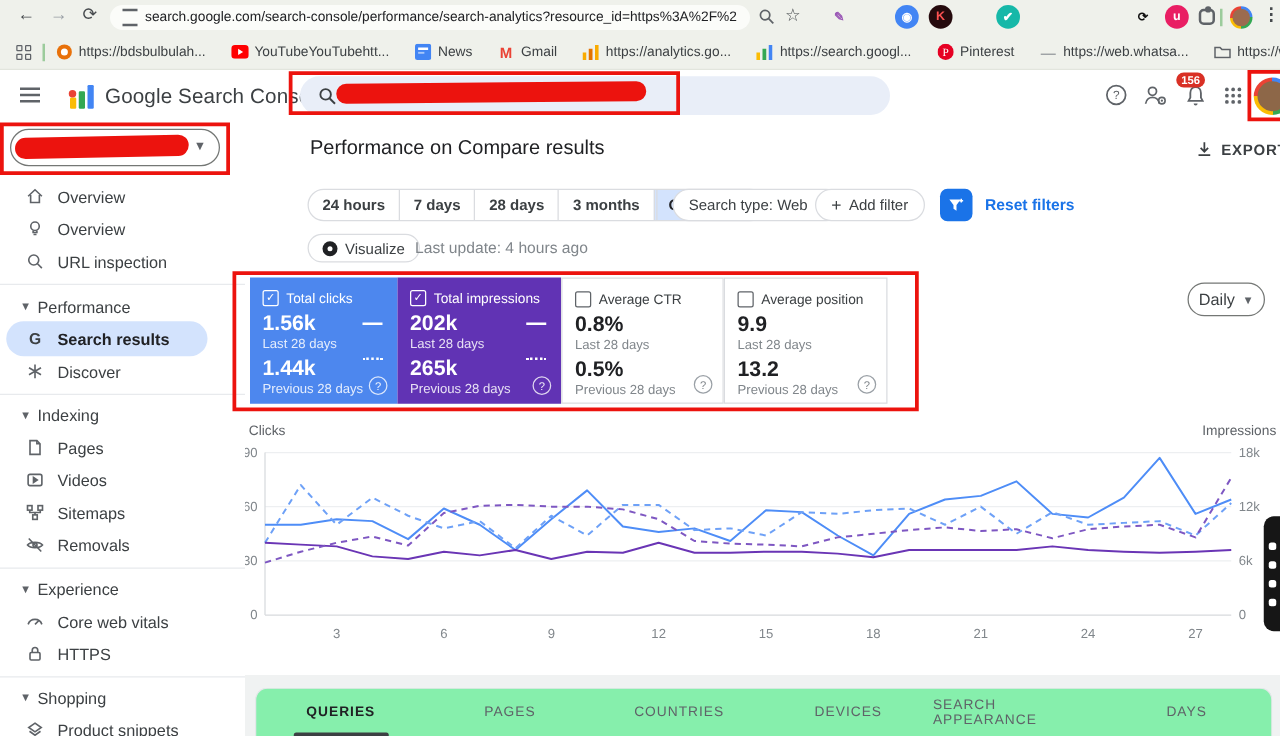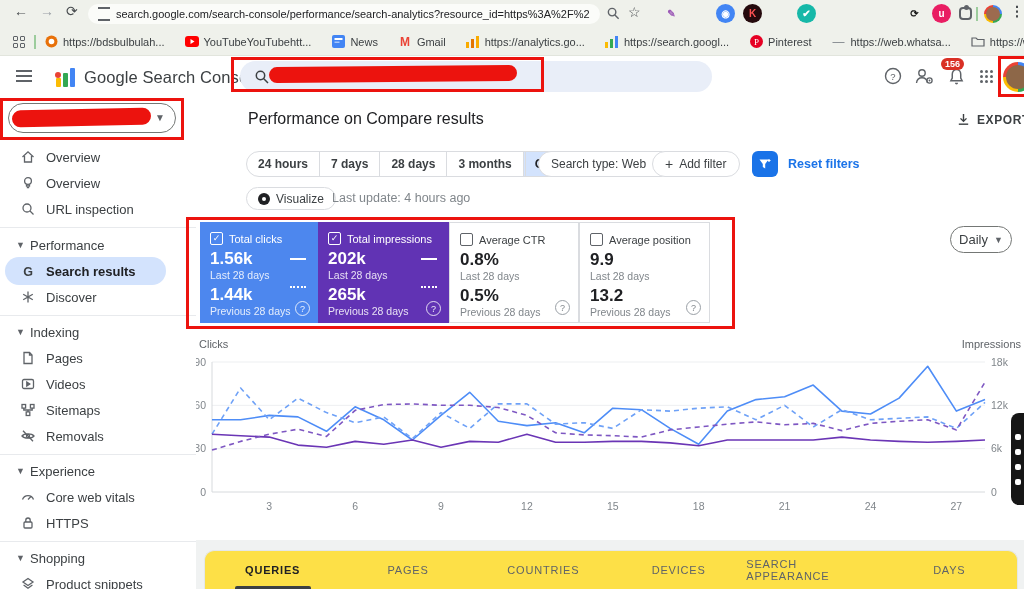--- a/index.html
+++ b/index.html
@@ -129,21 +129,21 @@
   #chart-wrap{position:absolute;left:196px;top:336px;width:828px;height:190px;}
 
   
   .side-widget{position:absolute;right:0;top:413px;width:13px;height:92px;background:#161616;
                border-radius:8px 0 0 8px;display:flex;flex-direction:column;align-items:center;
                justify-content:center;gap:9px;cursor:pointer;}
   .side-widget i{width:6px;height:6px;background:#fff;border-radius:2px;}
 
   
   .bottom-strip{position:absolute;left:196px;top:540px;right:0;bottom:0;background:#f0f2f2;}
-  .tabs-card{position:absolute;left:204px;right:6px;top:550px;bottom:0;background:#fde047;
+  .tabs-card{position:absolute;left:204px;right:6px;top:550px;bottom:0;background:#86efac;
              border:1px solid #e4e7e9;border-bottom:none;border-radius:10px 10px 0 0;display:flex;}
   .tab{flex:1;display:flex;align-items:center;justify-content:center;font-size:11px;letter-spacing:.8px;
        color:#5f6368;cursor:pointer;position:relative;}
   .tab.active{color:#202124;font-weight:bold;}
   .tab.active::after{content:"";position:absolute;bottom:0;left:50%;transform:translateX(-50%);
                      width:76px;height:3px;background:#3c4043;border-radius:2px 2px 0 0;}
 
   
   .anno-rect{position:absolute;border:3px solid #ec130e;z-index:60;pointer-events:none;box-sizing:border-box;}
   .anno-scribble{position:absolute;background:#ec130e;border-radius:9px;z-index:61;pointer-events:none;}

